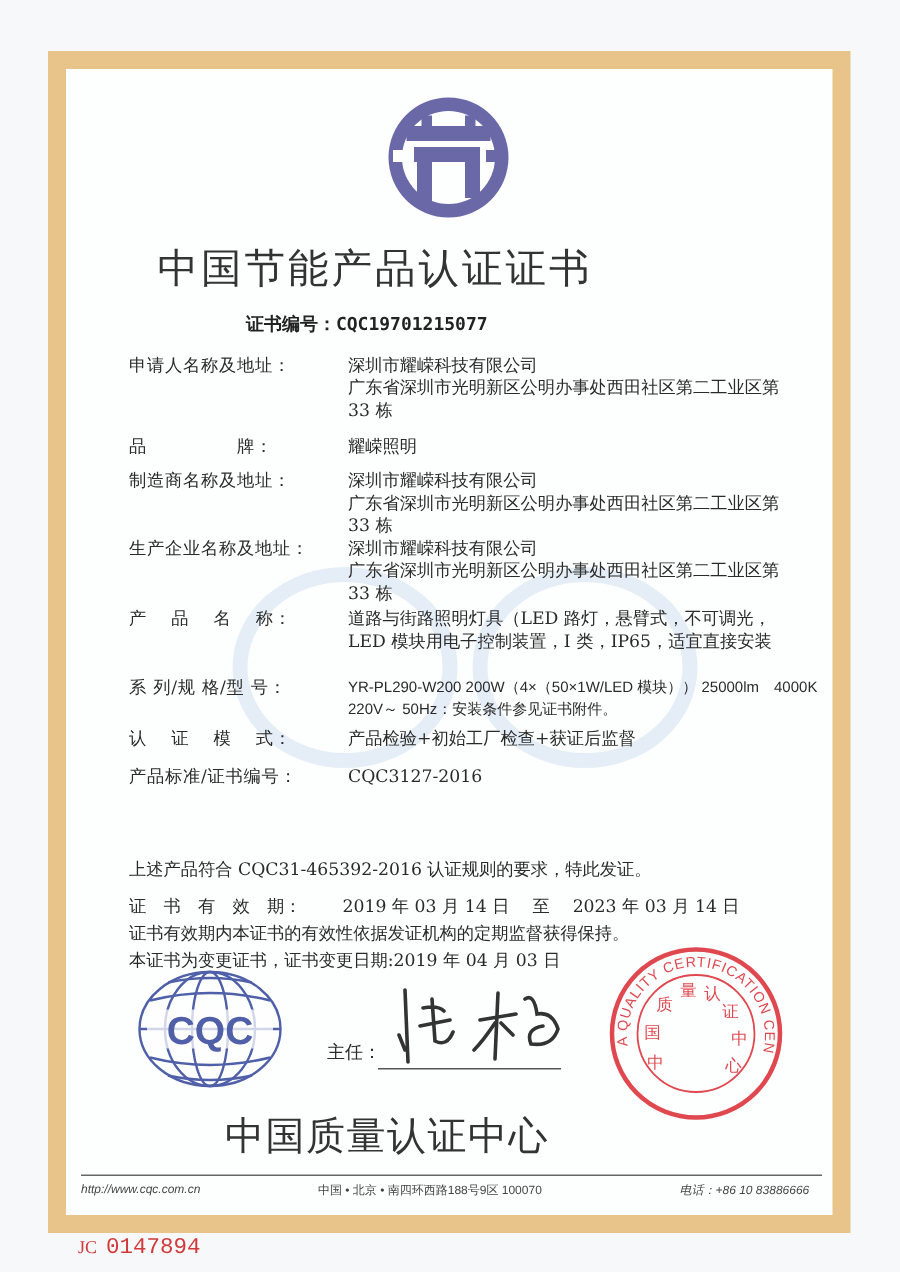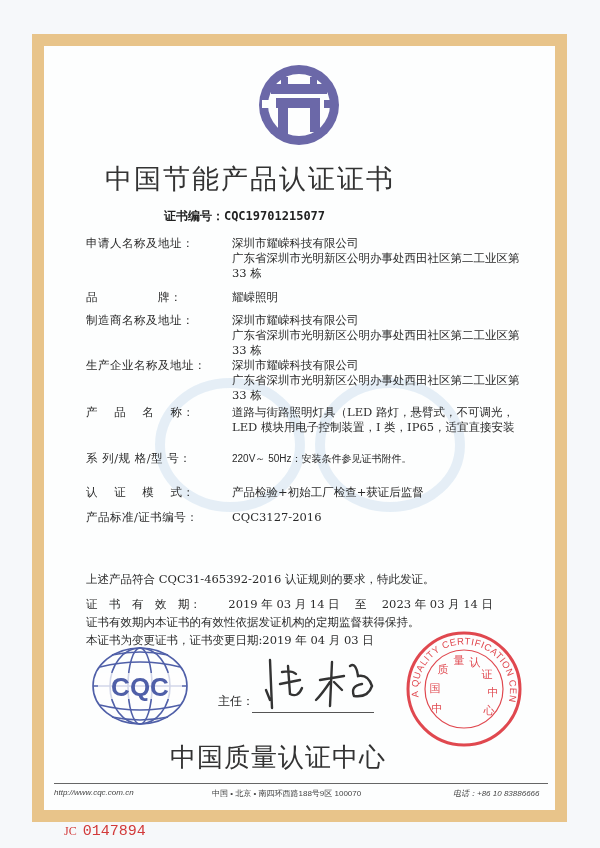--- a/index.html
+++ b/index.html
@@ -33,25 +33,25 @@
   .small { font-family: "Liberation Sans", sans-serif; font-size: 10px; }
   .stmt { position: absolute; left: 86px; font-size: 11.5px; line-height: 15px; white-space: nowrap; margin-top: 36px; }
   .cqc { left: 90px; top: 645px; width: 100px; height: 82px; }
   .director { left: 218px; top: 693px; font-family: "Liberation Sans", sans-serif; font-size: 12px; }
   .sigline { left: 252px; top: 712px; width: 122px; height: 1px; background: #555; }
   .signature { left: 258px; top: 652px; width: 120px; height: 60px; }
   .seal { left: 405px; top: 630px; width: 118px; height: 118px; }
   .org {
     left: 0; width: 516px; top: 740px; text-align: center;
     font-family: "DejaVu Sans", "Liberation Sans", sans-serif;
-    font-size: 26px; letter-spacing: 1px; color: #333; margin-left: 20px;
+    font-size: 26px; letter-spacing: 1px; color: #333;
   }
   .footline { left: 54px; top: 783px; width: 494px; height: 1px; background: #666; }
   .foot { top: 788px; font-size: 8px; color: #444; font-family: "Liberation Sans", sans-serif; }
-  .serial { left: 52px; top: 823px; font-family: "Liberation Mono", monospace; color: #d23a3a; font-size: 15px; margin-left: 12px; }
+  .serial { left: 52px; top: 823px; font-family: "Liberation Mono", monospace; color: #d23a3a; font-size: 15px; }
   .serial .pre { font-family: "Liberation Serif", serif; font-size: 12px; margin-right: 6px; }
 </style>
 </head>
 <body>
 
 <div class="frame"></div>
 
 <svg class="abs logo" viewBox="0 0 90 90">
   <circle cx="45" cy="45" r="40" fill="#6b68a8"></circle>
   <circle cx="45" cy="45" r="31" fill="#fdfefe"></circle>
@@ -110,20 +110,21 @@
 <div class="row" style="top:405px;">
   <div class="lbl">产　 品　 名　 称：</div>
   <div class="val">
     <div>道路与街路照明灯具（LED 路灯，悬臂式，不可调光，</div>
     <div>LED 模块用电子控制装置，I 类，IP65，适宜直接安装</div>
   </div>
 </div>
 <div class="row" style="top:451px;">
   <div class="lbl">系 列/规 格/型 号：</div>
   <div class="val small">
+    <div>YR-PL290-W200 200W（4×（50×1W/LED 模块）） 25000lm　4000K</div>
     <div>220V～ 50Hz：安装条件参见证书附件。</div>
   </div>
 </div>
 <div class="row" style="top:485px;">
   <div class="lbl">认　 证　 模　 式：</div>
   <div class="val">
     <div>产品检验+初始工厂检查+获证后监督</div>
   </div>
 </div>
 <div class="row" style="top:510px;">

